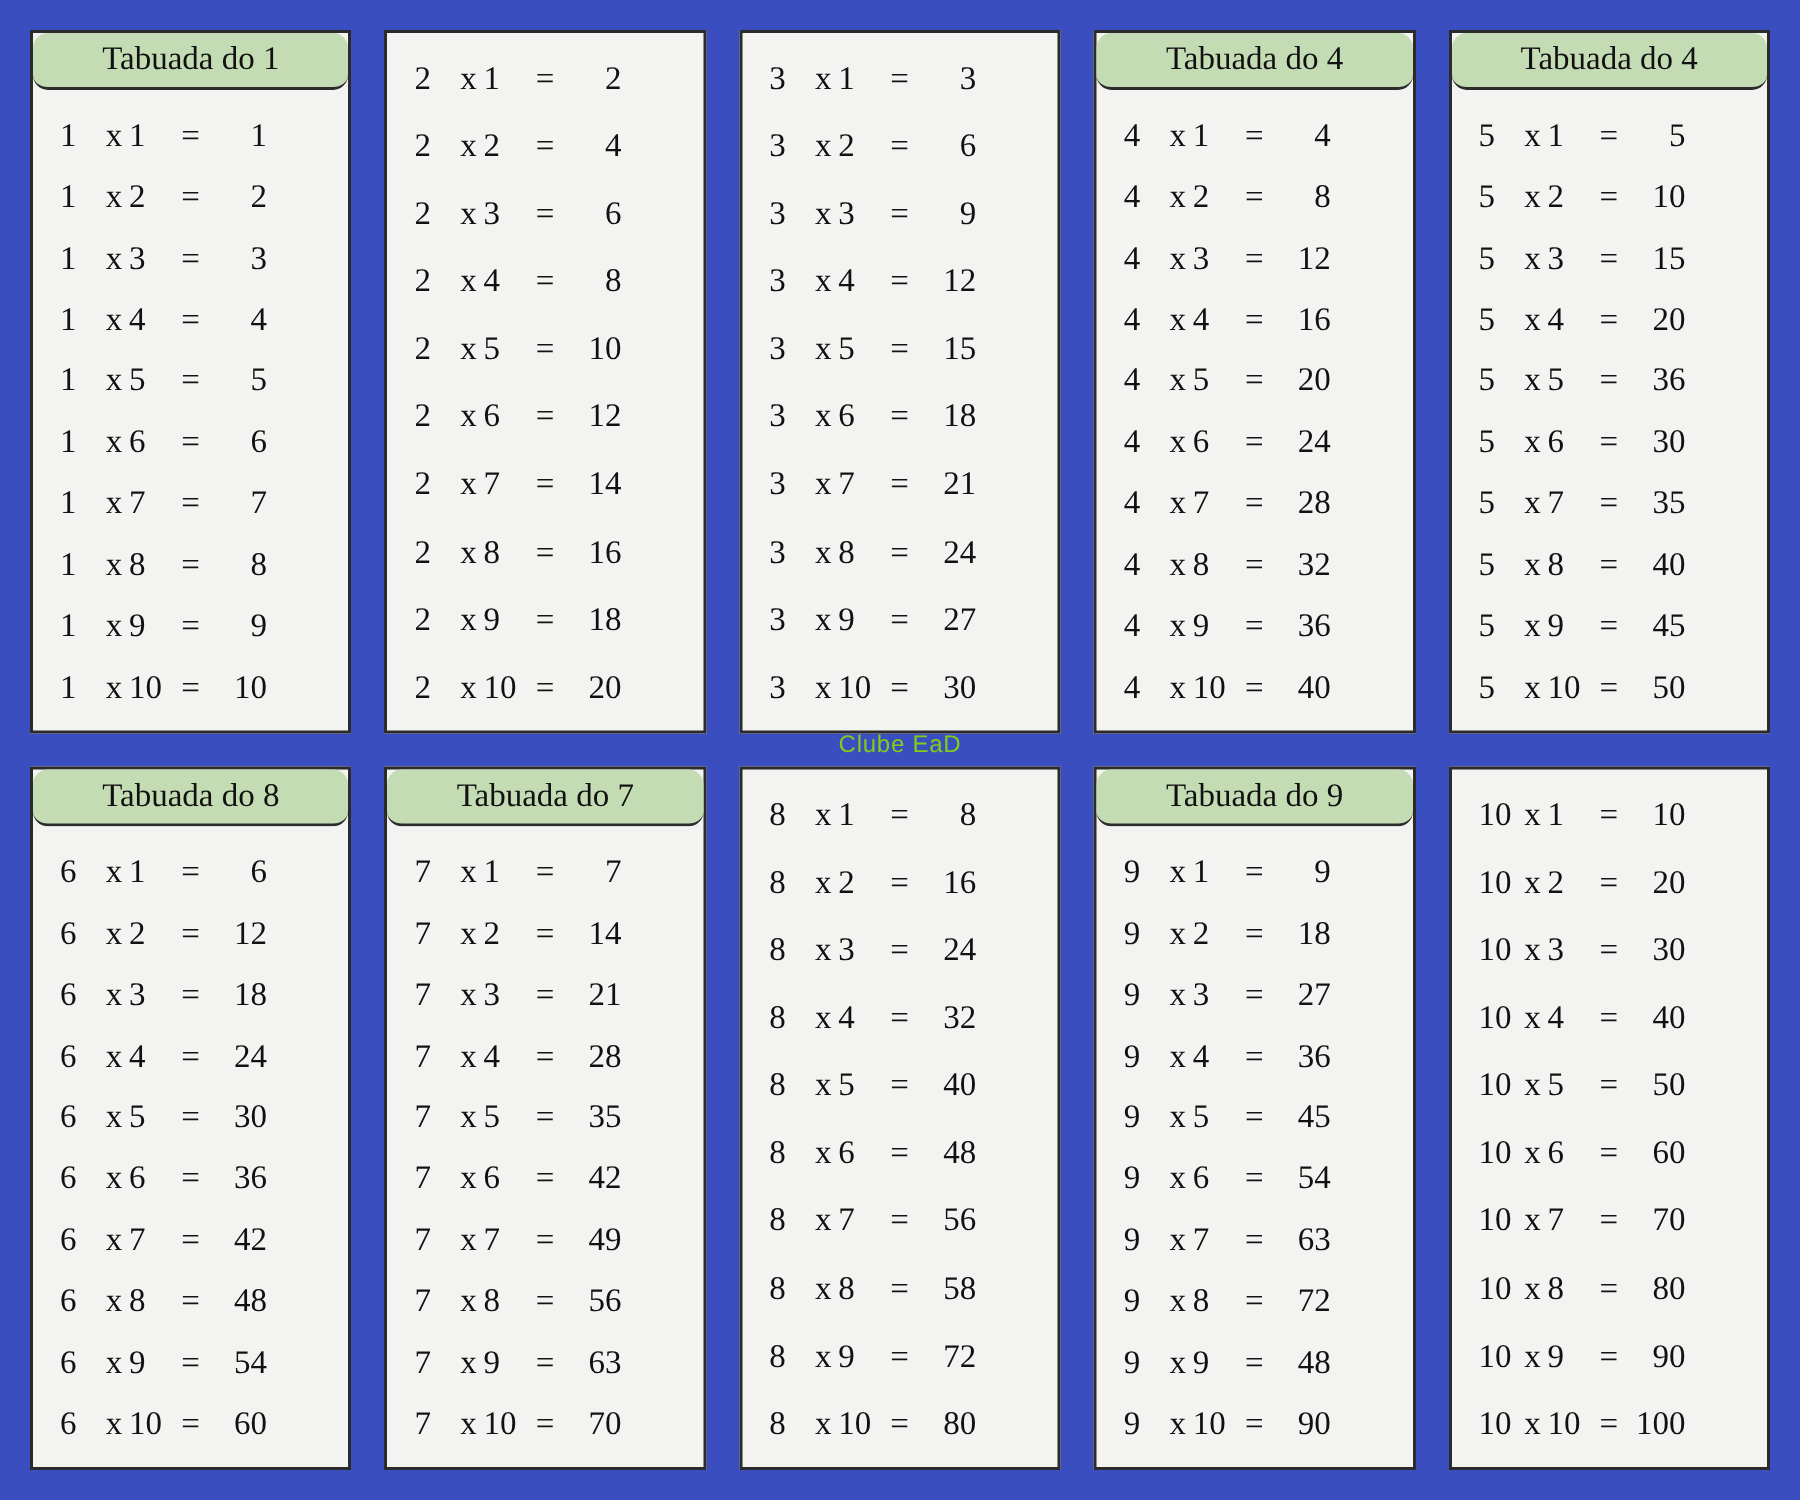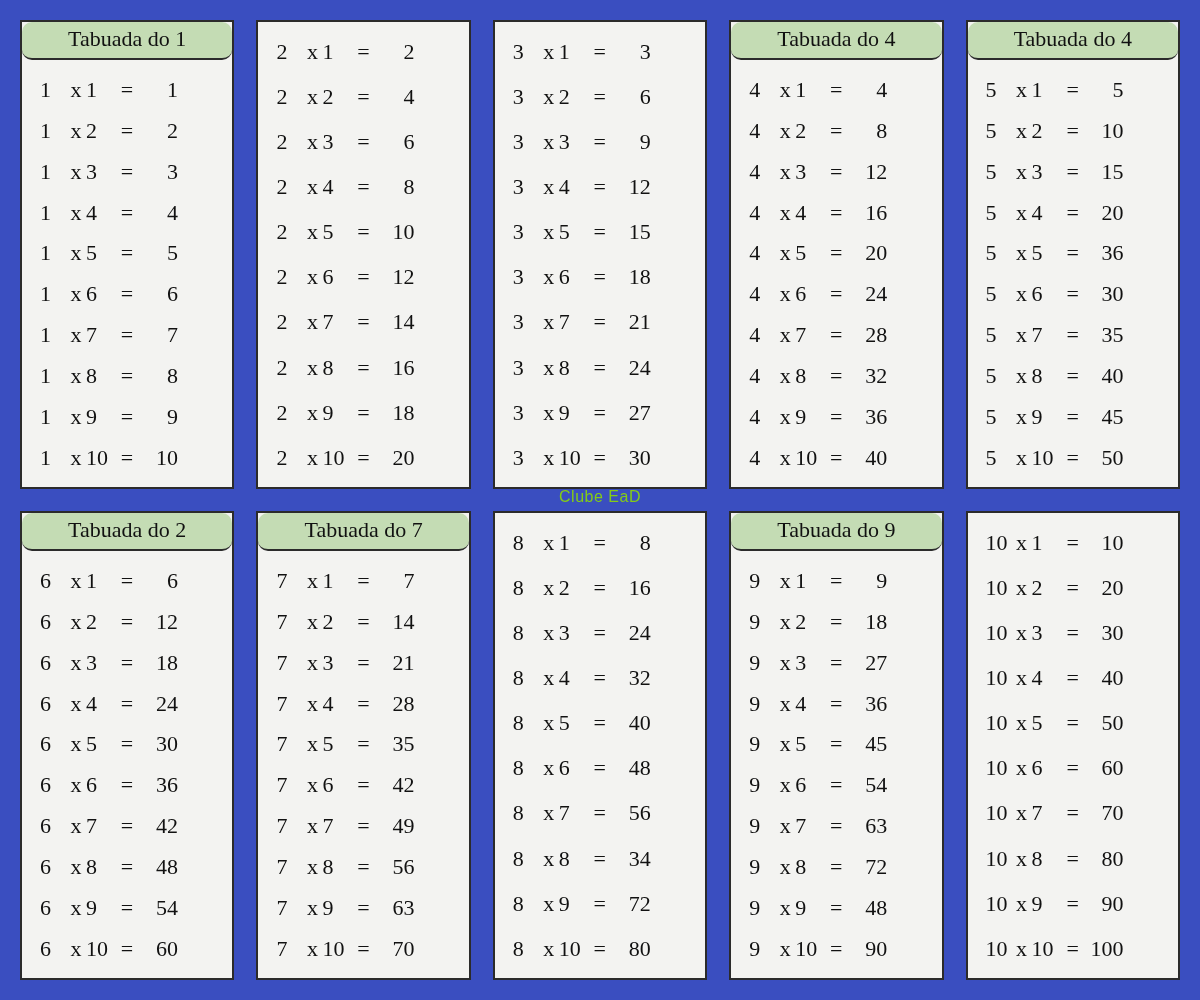--- a/index.html
+++ b/index.html
@@ -142,21 +142,21 @@
       <div class="row"><span class="a">5</span><span class="x">x</span><span class="b">5</span><span class="eq">=</span><span class="r">36</span></div>
       <div class="row"><span class="a">5</span><span class="x">x</span><span class="b">6</span><span class="eq">=</span><span class="r">30</span></div>
       <div class="row"><span class="a">5</span><span class="x">x</span><span class="b">7</span><span class="eq">=</span><span class="r">35</span></div>
       <div class="row"><span class="a">5</span><span class="x">x</span><span class="b">8</span><span class="eq">=</span><span class="r">40</span></div>
       <div class="row"><span class="a">5</span><span class="x">x</span><span class="b">9</span><span class="eq">=</span><span class="r">45</span></div>
       <div class="row"><span class="a">5</span><span class="x">x</span><span class="b">10</span><span class="eq">=</span><span class="r">50</span></div>
     </div>
   </div>
 
   <div class="card">
-    <div class="card-title">Tabuada do 2</div>
+    <div class="card-title">Tabuada do 8</div>
     <div class="card-body">
       <div class="row"><span class="a">6</span><span class="x">x</span><span class="b">1</span><span class="eq">=</span><span class="r">6</span></div>
       <div class="row"><span class="a">6</span><span class="x">x</span><span class="b">2</span><span class="eq">=</span><span class="r">12</span></div>
       <div class="row"><span class="a">6</span><span class="x">x</span><span class="b">3</span><span class="eq">=</span><span class="r">18</span></div>
       <div class="row"><span class="a">6</span><span class="x">x</span><span class="b">4</span><span class="eq">=</span><span class="r">24</span></div>
       <div class="row"><span class="a">6</span><span class="x">x</span><span class="b">5</span><span class="eq">=</span><span class="r">30</span></div>
       <div class="row"><span class="a">6</span><span class="x">x</span><span class="b">6</span><span class="eq">=</span><span class="r">36</span></div>
       <div class="row"><span class="a">6</span><span class="x">x</span><span class="b">7</span><span class="eq">=</span><span class="r">42</span></div>
       <div class="row"><span class="a">6</span><span class="x">x</span><span class="b">8</span><span class="eq">=</span><span class="r">48</span></div>
       <div class="row"><span class="a">6</span><span class="x">x</span><span class="b">9</span><span class="eq">=</span><span class="r">54</span></div>
@@ -182,21 +182,21 @@
 
   <div class="card">
     <div class="card-body">
       <div class="row"><span class="a">8</span><span class="x">x</span><span class="b">1</span><span class="eq">=</span><span class="r">8</span></div>
       <div class="row"><span class="a">8</span><span class="x">x</span><span class="b">2</span><span class="eq">=</span><span class="r">16</span></div>
       <div class="row"><span class="a">8</span><span class="x">x</span><span class="b">3</span><span class="eq">=</span><span class="r">24</span></div>
       <div class="row"><span class="a">8</span><span class="x">x</span><span class="b">4</span><span class="eq">=</span><span class="r">32</span></div>
       <div class="row"><span class="a">8</span><span class="x">x</span><span class="b">5</span><span class="eq">=</span><span class="r">40</span></div>
       <div class="row"><span class="a">8</span><span class="x">x</span><span class="b">6</span><span class="eq">=</span><span class="r">48</span></div>
       <div class="row"><span class="a">8</span><span class="x">x</span><span class="b">7</span><span class="eq">=</span><span class="r">56</span></div>
-      <div class="row"><span class="a">8</span><span class="x">x</span><span class="b">8</span><span class="eq">=</span><span class="r">34</span></div>
+      <div class="row"><span class="a">8</span><span class="x">x</span><span class="b">8</span><span class="eq">=</span><span class="r">58</span></div>
       <div class="row"><span class="a">8</span><span class="x">x</span><span class="b">9</span><span class="eq">=</span><span class="r">72</span></div>
       <div class="row"><span class="a">8</span><span class="x">x</span><span class="b">10</span><span class="eq">=</span><span class="r">80</span></div>
     </div>
   </div>
 
   <div class="card">
     <div class="card-title">Tabuada do 9</div>
     <div class="card-body">
       <div class="row"><span class="a">9</span><span class="x">x</span><span class="b">1</span><span class="eq">=</span><span class="r">9</span></div>
       <div class="row"><span class="a">9</span><span class="x">x</span><span class="b">2</span><span class="eq">=</span><span class="r">18</span></div>

